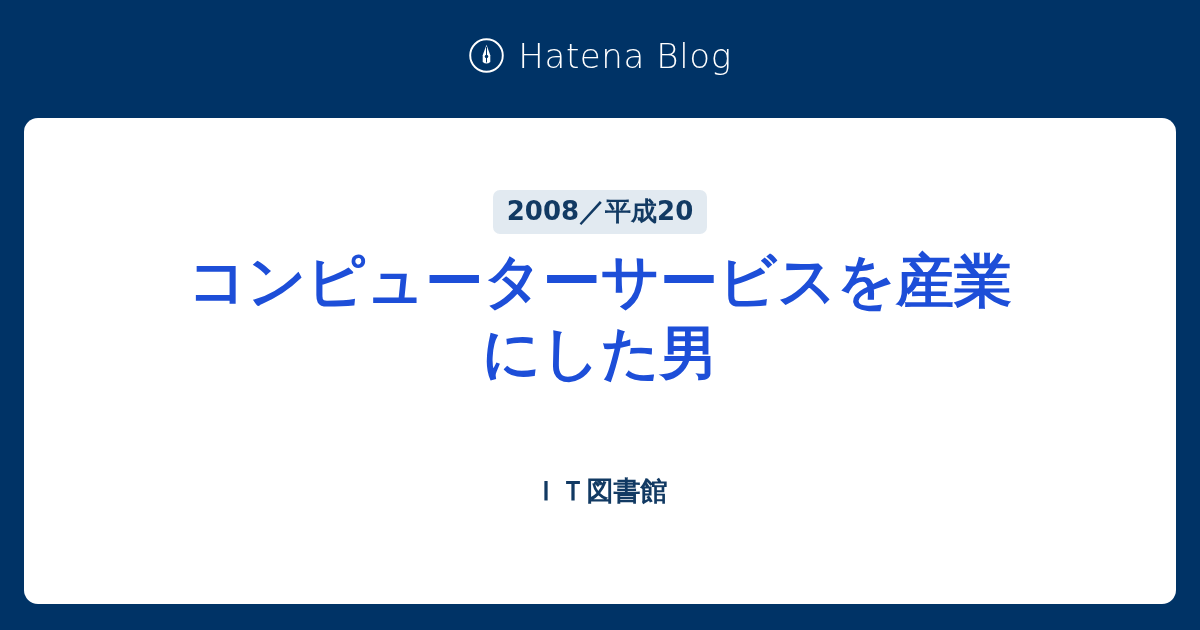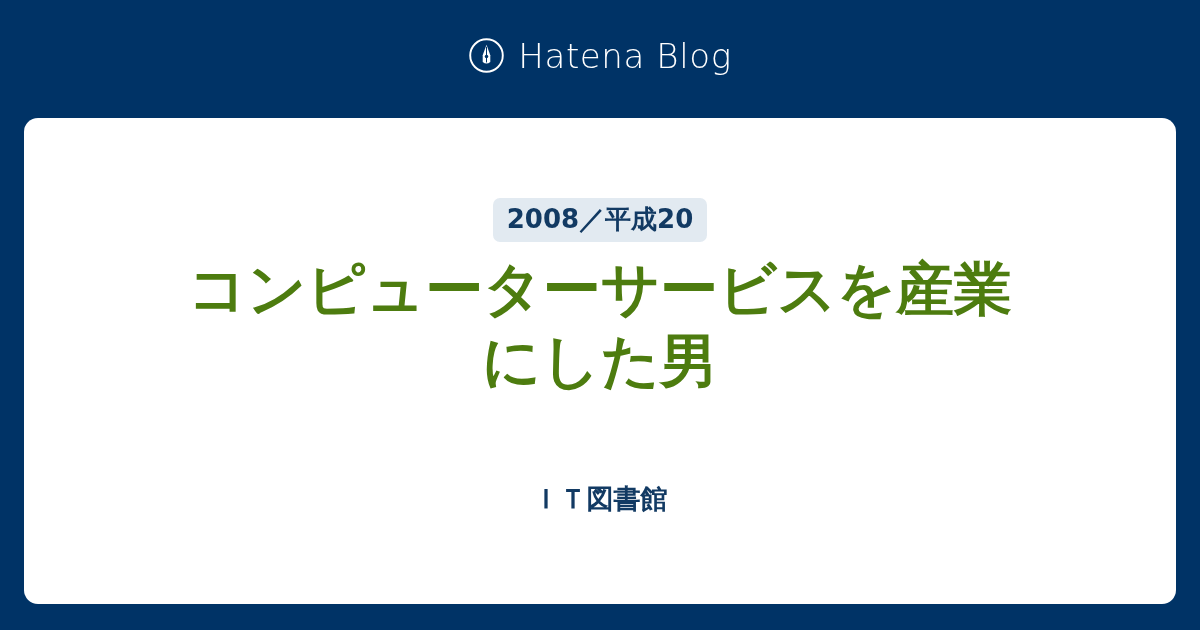--- a/index.html
+++ b/index.html
@@ -84,39 +84,39 @@
     font-size: 26px;
     font-weight: bold;
     line-height: 1;
     padding: 8px 14px 10px 14px;
     white-space: nowrap;
     font-family: "DejaVu Sans", "Liberation Sans", sans-serif;
   }
 
   
   .entry-title {
-    color: #4d7c0f;
+    color: #1d4ed8;
     font-size: 58px;
     font-weight: bold;
     line-height: 1.24;
     text-align: center;
     letter-spacing: 0px;
     max-width: 840px;
     margin: 0;
     font-family: "DejaVu Sans", "Liberation Sans", sans-serif;
   }
 
   
   .blog-title {
     color: #123a63;
     font-size: 27px;
     font-weight: bold;
     line-height: 1;
     text-align: center;
-    margin: 8px;
+    margin: 16px;
     padding-bottom: 84px;
     font-family: "DejaVu Sans", "Liberation Sans", sans-serif;
   }
 </style>
 </head>
 <body>
 
 <div class="brand-bar">
   <span class="brand-logo-icon-wrap">
     <svg class="brand-logo-icon" viewBox="0 0 40 40" xmlns="http://www.w3.org/2000/svg">

